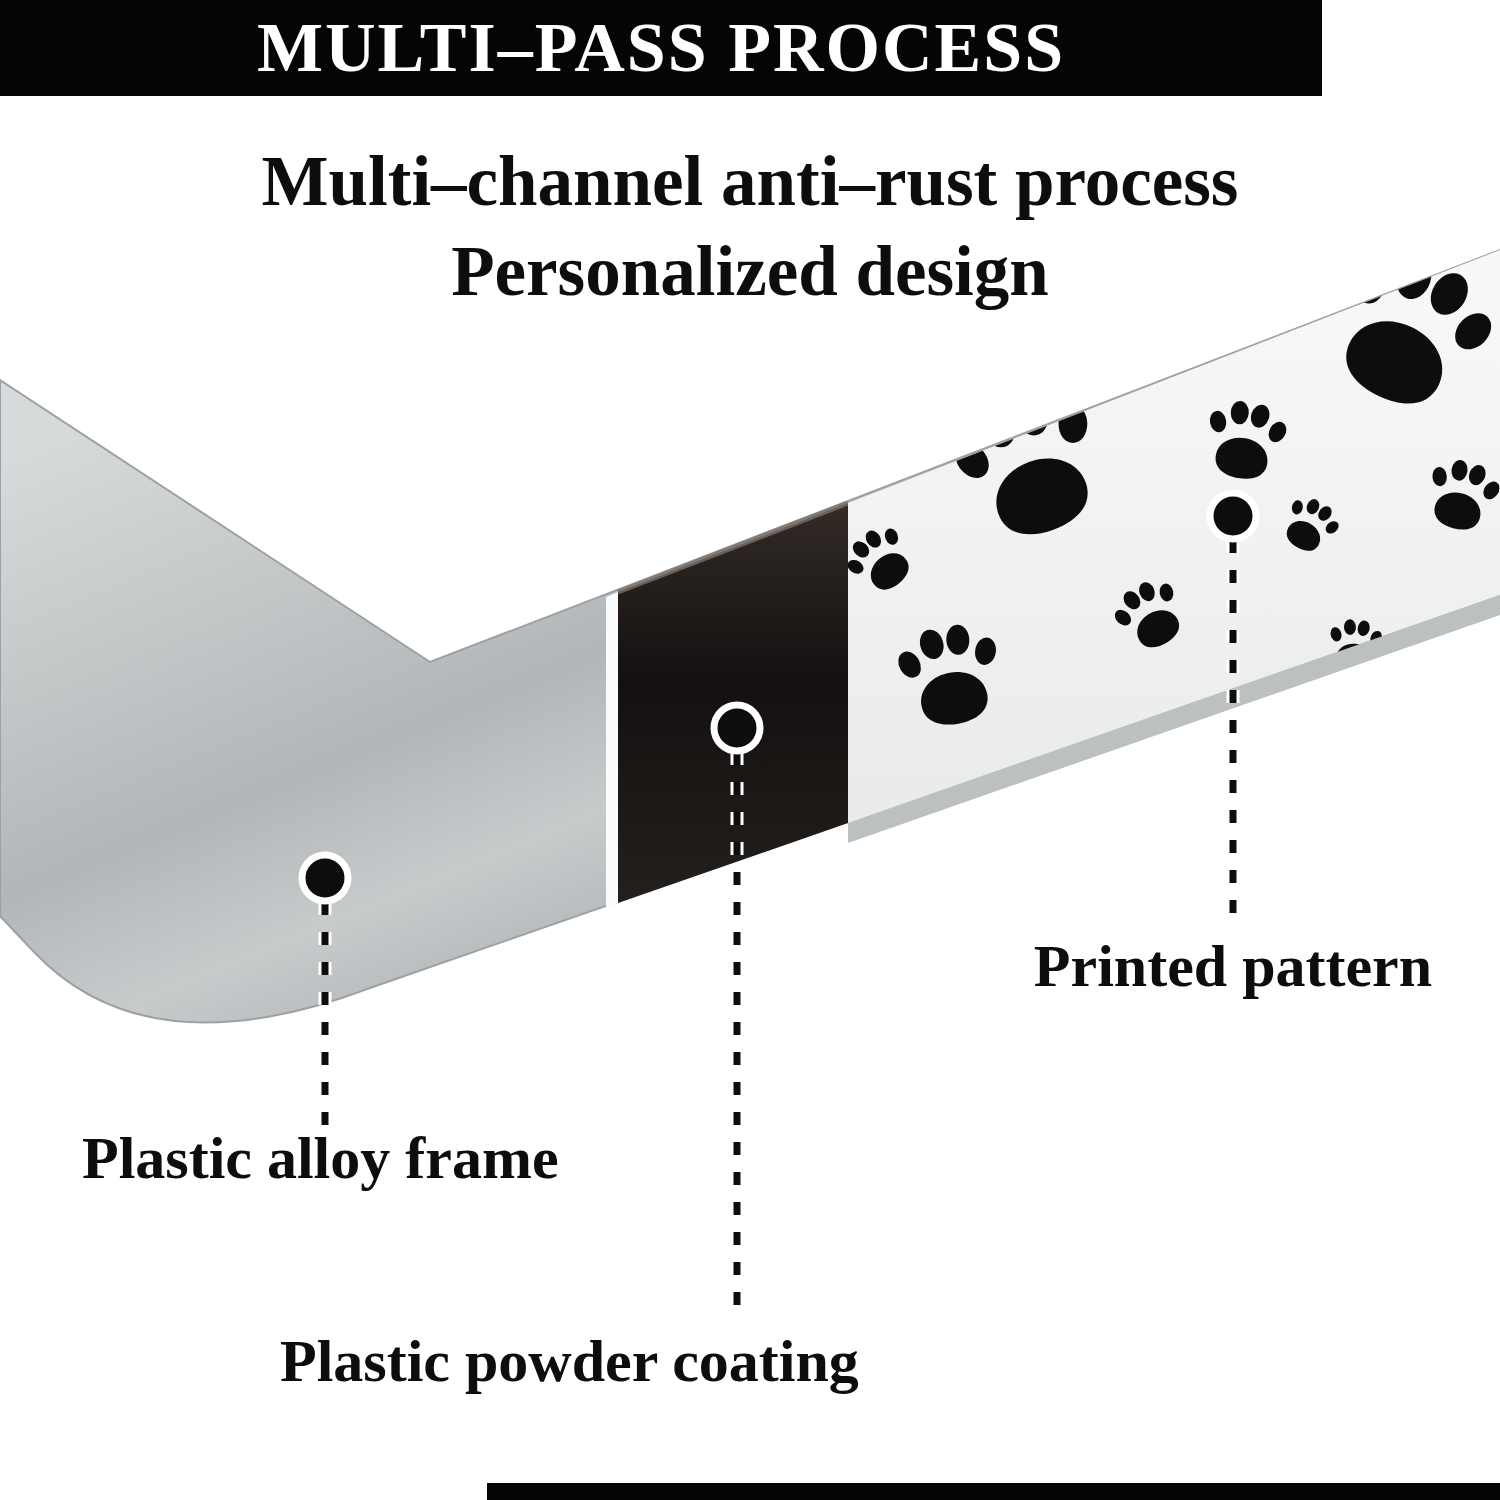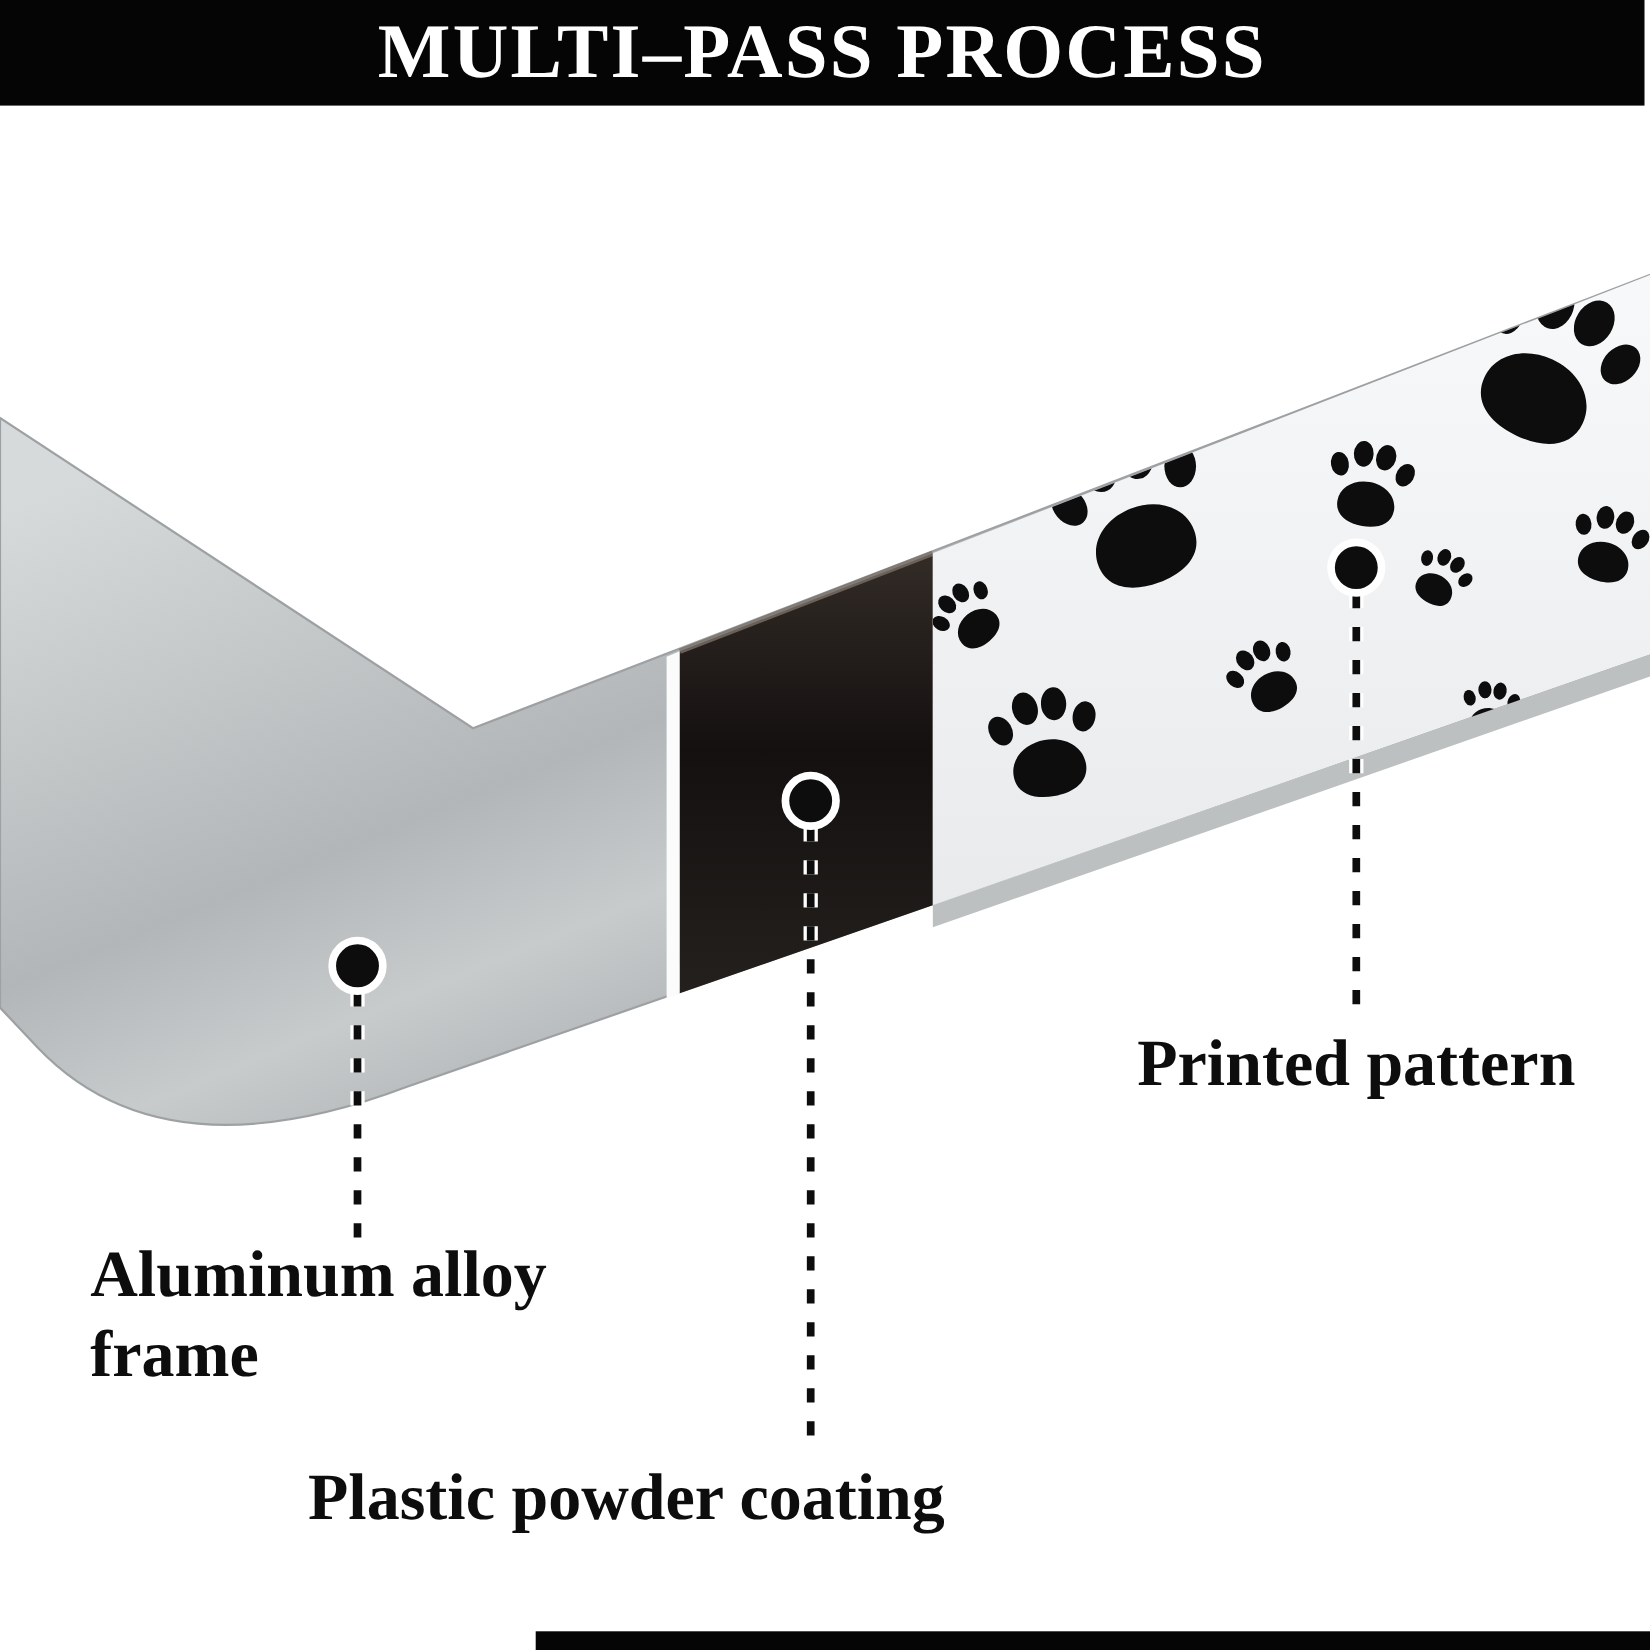--- a/index.html
+++ b/index.html
@@ -6,21 +6,21 @@
   #canvas{
     position:relative;
     width:1500px;height:1500px;
     margin:0 auto;
     background:var(--background,#fff);
     overflow:hidden;
     font-family:"Liberation Serif","DejaVu Serif",serif;
     color:var(--text,#0d0d0d);
   }
   .banner{
-    position:absolute;left:0;top:0;width:1495px;height:96px;
+    position:absolute;left:0;top:0;width:1322px;height:96px;
     background:var(--banner-bg,#050505);
     display:flex;align-items:center;justify-content:center;
   }
   .banner h1{
     margin:0;color:var(--banner-fg,#fff);
     font-size:70px;font-weight:700;letter-spacing:2px;white-space:nowrap;
   }
   .heading{
     position:absolute;left:0;top:136px;width:1500px;
     text-align:center;font-size:71px;font-weight:700;line-height:1.27;
@@ -39,20 +39,24 @@
 </style>
 </head>
 <body>
 
 <div id="canvas">
 
   <header class="banner">
     <h1>MULTI–PASS PROCESS</h1>
   </header>
 
+  <div class="heading">
+    <div>Multi–channel anti–rust process</div>
+    <div>Personalized design</div>
+  </div>
 
   <svg class="frame-svg" width="1500" height="1500" viewBox="0 0 1500 1500">
     <defs>
       <linearGradient id="metalGrad" gradientUnits="userSpaceOnUse" x1="200" y1="380" x2="480" y2="1060">
         <stop offset="0" stop-color="#d6dadb"></stop>
         <stop offset="0.3" stop-color="#c3c7c8"></stop>
         <stop offset="0.55" stop-color="#b2b6b8"></stop>
         <stop offset="0.75" stop-color="#c7cbcc"></stop>
         <stop offset="1" stop-color="#a9adaf"></stop>
       </linearGradient>
@@ -110,19 +114,19 @@
     <g fill="none" stroke-linecap="butt">
       <path d="M 1233,540 L 1233,928" stroke="#ffffff" stroke-width="13" stroke-dasharray="13 17"></path>
       <path d="M 1233,540 L 1233,928" stroke="#0d0d0d" stroke-width="7" stroke-dasharray="13 17"></path>
     </g>
 
     <circle cx="325" cy="878" r="23" style="fill:var(--text,#0d0d0d)" stroke="#ffffff" stroke-width="7"></circle>
     <circle cx="737" cy="728" r="23" style="fill:var(--text,#0d0d0d)" stroke="#ffffff" stroke-width="7"></circle>
     <circle cx="1233" cy="516" r="23" style="fill:var(--text,#0d0d0d)" stroke="#ffffff" stroke-width="7"></circle>
   </svg>
 
-  <div class="callout-label label-aluminum">Aluminum alloy frame</div>
+  <div class="callout-label label-aluminum">Plastic alloy frame</div>
   <div class="callout-label label-coating">Plastic powder coating</div>
   <div class="callout-label label-pattern">Printed pattern</div>
 
   <div class="bottom-bar"></div>
 
 </div>
 
 </body></html>

